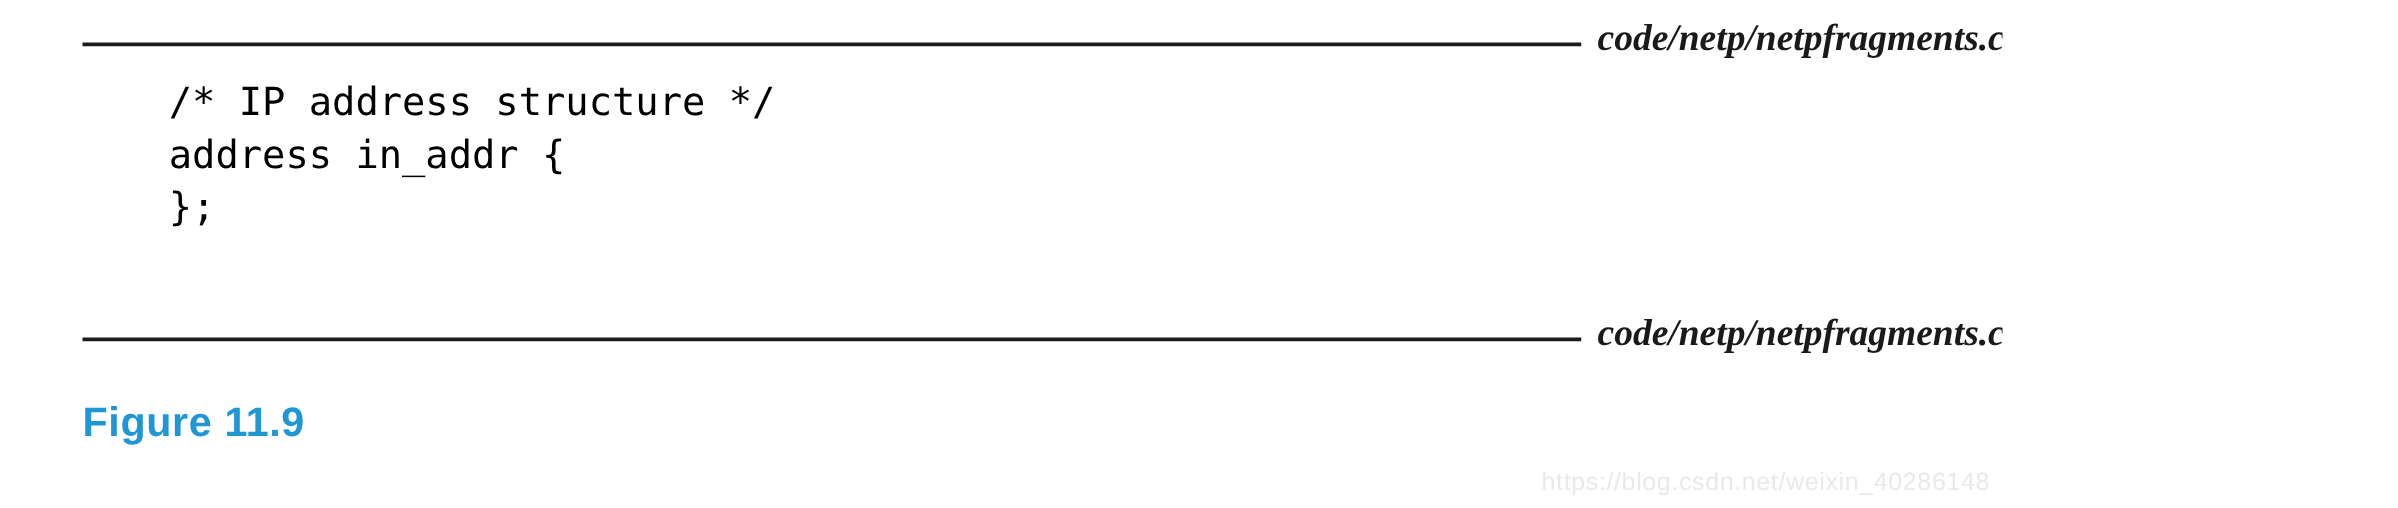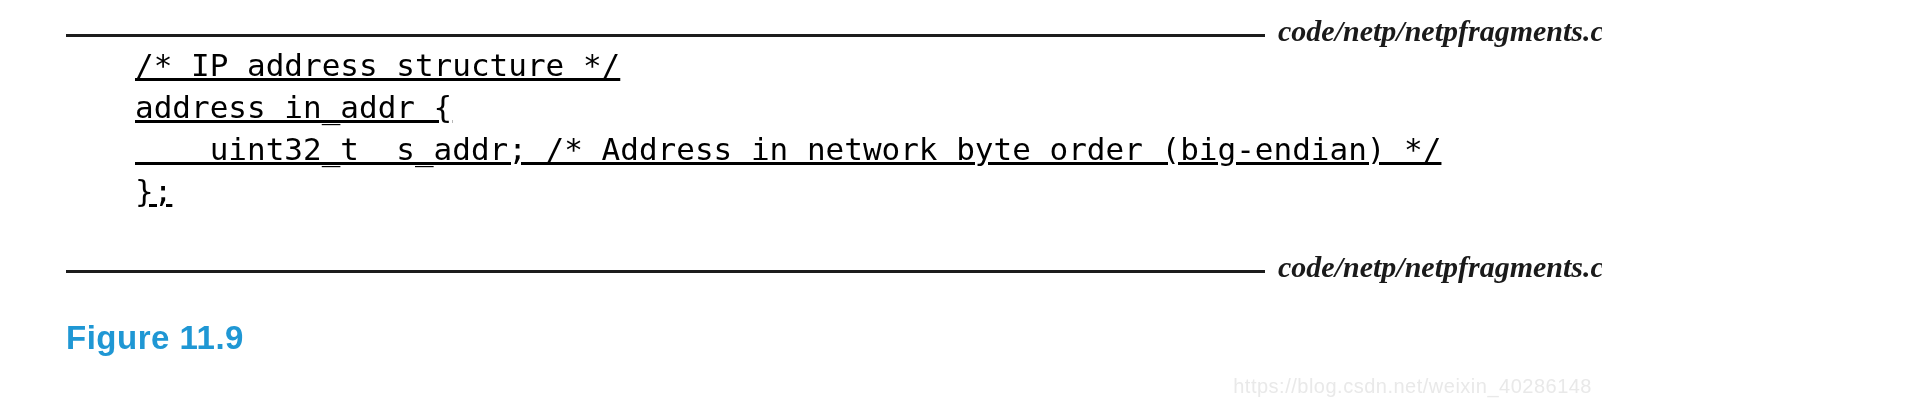--- a/index.html
+++ b/index.html
@@ -33,22 +33,21 @@
     font-size: 30px;
     line-height: 34px;
     color: #1a1a1a;
     white-space: nowrap;
   }
   .file-label-top { top: 14px; }
   .file-label-bottom { top: 250px; }
   .code-block {
     position: absolute;
     left: 135px;
-    top: 44px;
-    text-decoration: underline;
+    top: 61px;
   }
   .code-line {
     font-family: "DejaVu Sans Mono", monospace;
     font-size: 31px;
     line-height: 42px;
     font-weight: 500;
     color: #000000;
     white-space: pre;
     letter-spacing: 0px;
   }
@@ -83,21 +82,20 @@
 <body>
 
 <div class="page">
 
   <div class="rule rule-top"></div>
   <div class="file-label file-label-top">code/netp/netpfragments.c</div>
 
   <div class="code-block">
     <div class="code-line">/* IP address structure */</div>
     <div class="code-line">address in_addr {</div>
-    <div class="code-line">    uint32_t  s_addr; /* Address in network byte order (big-endian) */</div>
     <div class="code-line">};</div>
   </div>
 
   <div class="rule rule-bottom"></div>
   <div class="file-label file-label-bottom">code/netp/netpfragments.c</div>
 
   <div class="caption">
     <span class="caption-number">Figure 11.9</span>
   </div>
 

